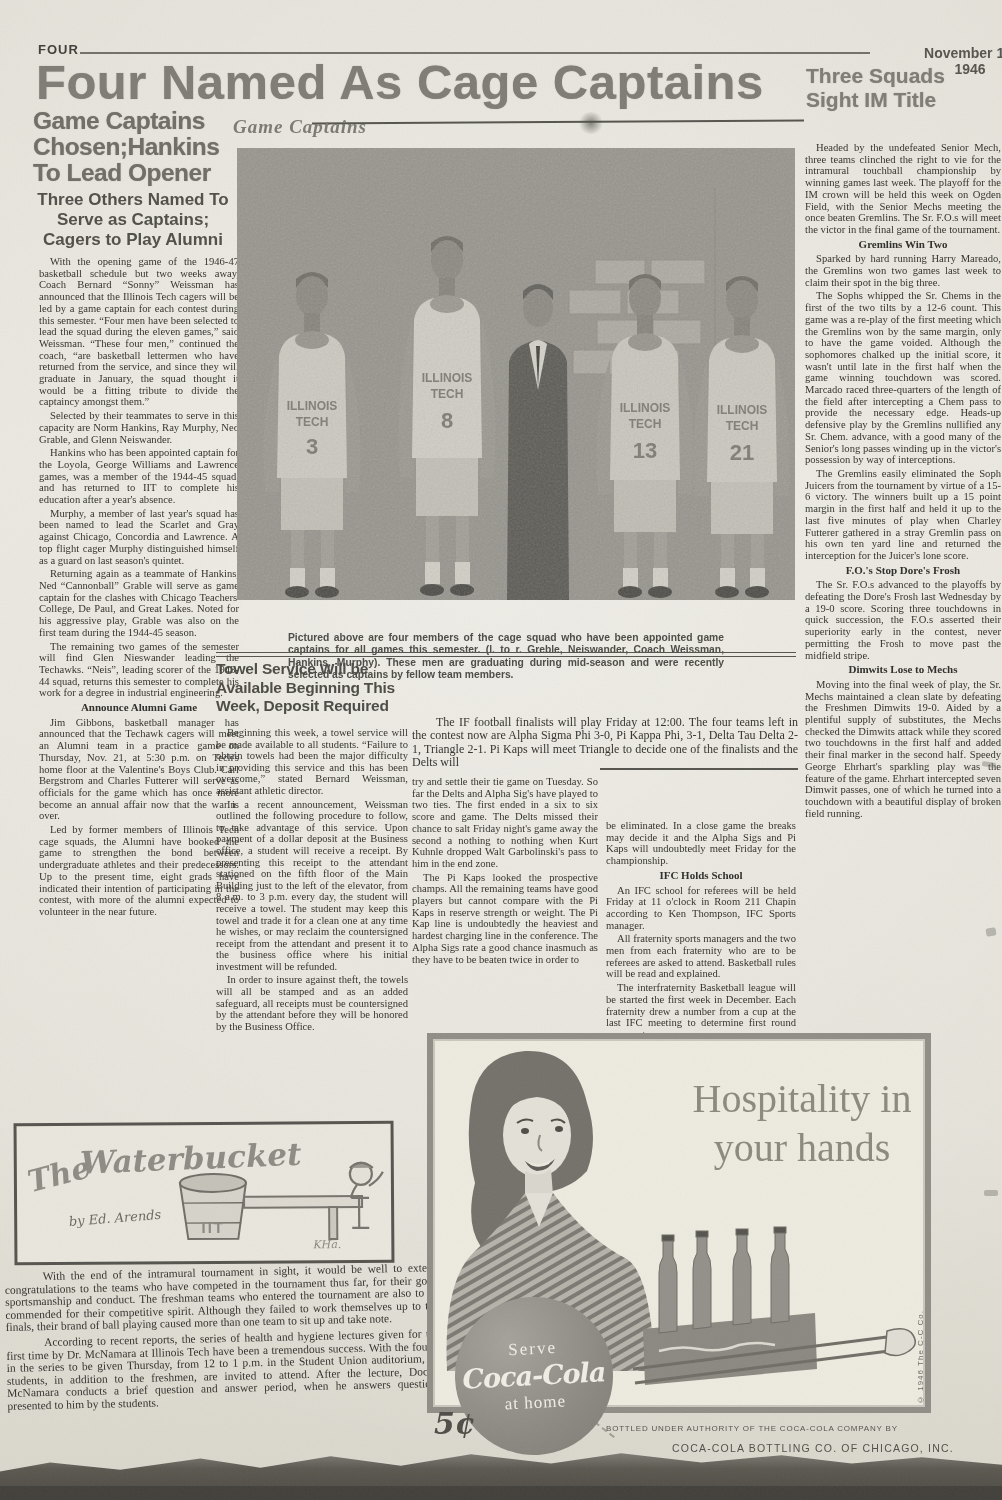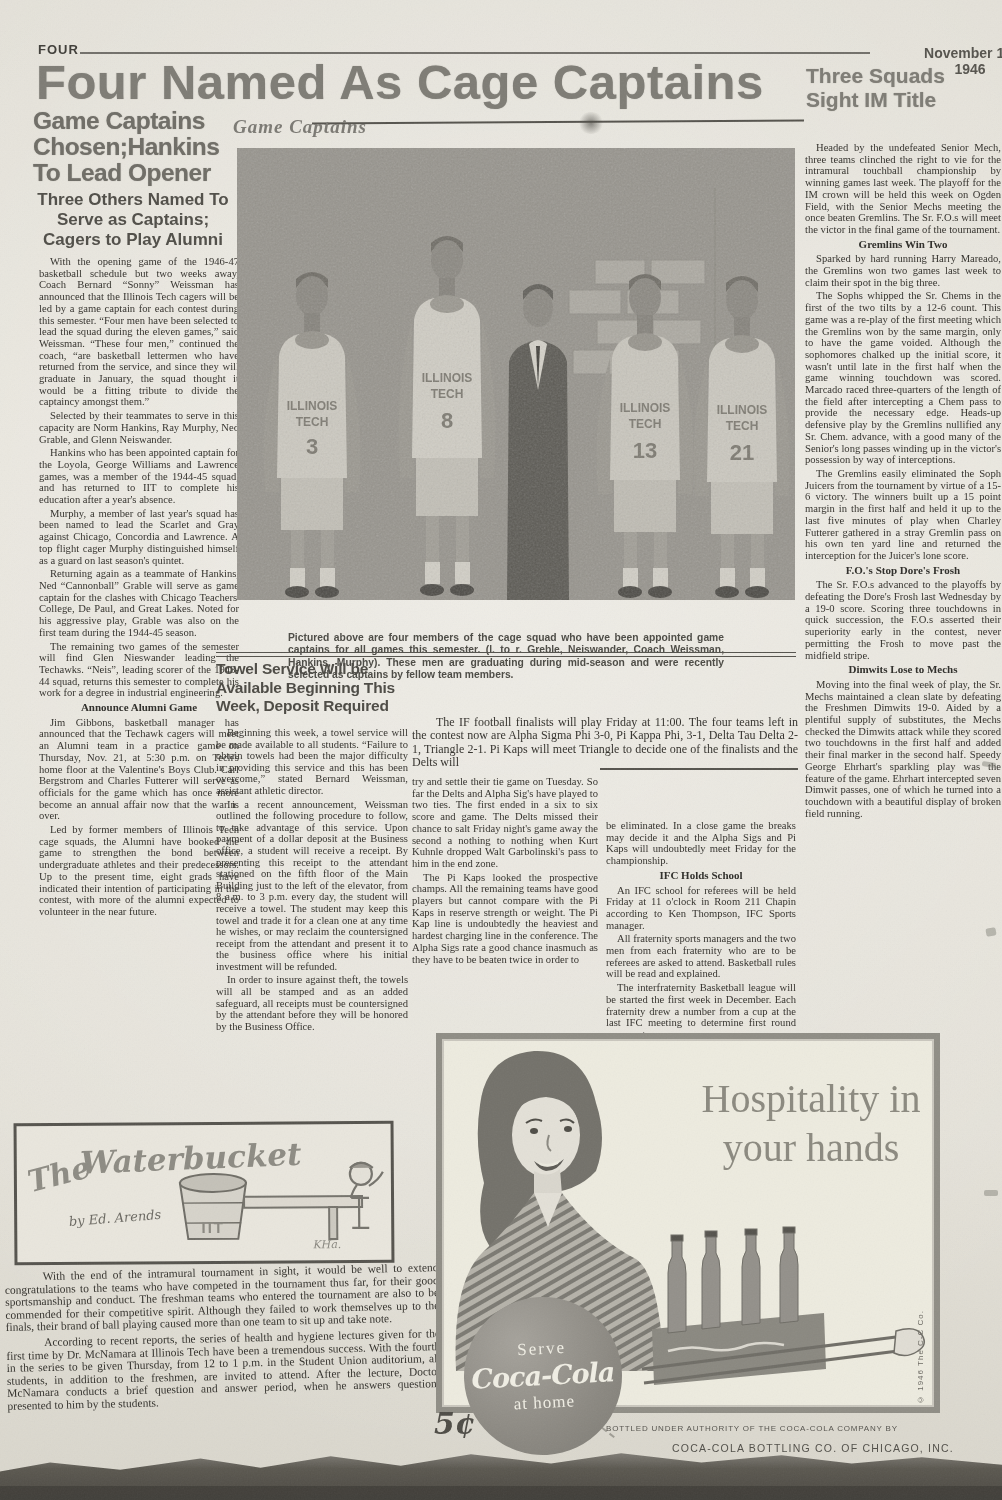--- a/index.html
+++ b/index.html
@@ -194,21 +194,21 @@
 
   <div class="abs" style="left:216px;top:652px;width:580px;height:3px;border-top:1px solid #55534d;border-bottom:1px solid #55534d;"></div>
 
   <div class="abs dark-head" style="left:216px;top:660px;width:194px;font-size:15.5px;line-height:1.2;letter-spacing:-.2px;color:#4c4a44;">Towel Service Will be Available Beginning This Week, Deposit Required</div>
   <div class="abs nbody" style="left:216px;top:727px;width:192px;line-height:11.6px;">
     <p>Beginning this week, a towel service will be made available to all students. “Failure to obtain towels had been the major difficulty in providing this service and this has been overcome,” stated Bernard Weissman, assistant athletic director.</p>
     <p>In a recent announcement, Weissman outlined the following procedure to follow, to take advantage of this service. Upon payment of a dollar deposit at the Business office, a student will receive a receipt. By presenting this receipt to the attendant stationed on the fifth floor of the Main Building just to the left of the elevator, from 8 a.m. to 3 p.m. every day, the student will receive a towel. The student may keep this towel and trade it for a clean one at any time he wishes, or may reclaim the countersigned receipt from the attendant and present it to the business office where his initial investment will be refunded.</p>
     <p>In order to insure against theft, the towels will all be stamped and as an added safeguard, all receipts must be countersigned by the attendant before they will be honored by the Business Office.</p>
   </div>
 
-  <div class="abs lead" style="left:412px;top:716px;width:386px;text-indent:24px;">The IF football finalists will play Friday at 11:00. The four teams left in the contest now are Alpha Sigma Phi 3-0, Pi Kappa Phi, 3-1, Delta Tau Delta 2-1, Triangle 2-1. Pi Kaps will meet Triangle to decide one of the finalists and the Delts will</div>
+  <div class="abs lead" style="left:412px;top:716px;width:386px;text-indent:24px;">The IF football finalists will play Friday at 12:00. The four teams left in the contest now are Alpha Sigma Phi 3-0, Pi Kappa Phi, 3-1, Delta Tau Delta 2-1, Triangle 2-1. Pi Kaps will meet Triangle to decide one of the finalists and the Delts will</div>
   <div class="abs rule" style="left:600px;top:768px;width:198px;height:2px;"></div>
 
   <div class="abs nbody" style="left:412px;top:776px;width:186px;">
     <p class="noind">try and settle their tie game on Tuesday. So far the Delts and Alpha Sig's have played to two ties. The first ended in a six to six score and game. The Delts missed their chance to salt Friday night's game away the second a nothing to nothing when Kurt Kuhnle dropped Walt Garbolinski's pass to him in the end zone.</p>
     <p>The Pi Kaps looked the prospective champs. All the remaining teams have good players but cannot compare with the Pi Kaps in reserve strength or weight. The Pi Kap line is undoubtedly the heaviest and hardest charging line in the conference. The Alpha Sigs rate a good chance inasmuch as they have to be beaten twice in order to</p>
   </div>
   <div class="abs nbody" style="left:606px;top:820px;width:190px;">
     <p class="noind">be eliminated. In a close game the breaks may decide it and the Alpha Sigs and Pi Kaps will undoubtedly meet Friday for the championship.</p>
     <div class="subhead">IFC Holds School</div>
     <p>An IFC school for referees will be held Friday at 11 o'clock in Room 211 Chapin according to Ken Thompson, IFC Sports manager.</p>
@@ -241,21 +241,21 @@
     </svg>
   </div>
 
   <div class="abs bottomtext" style="left:6px;top:1266px;width:434px;transform:rotate(-1.3deg);">
     <p>With the end of the intramural tournament in sight, it would be well to extend congratulations to the teams who have competed in the tournament thus far, for their good sportsmanship and conduct. The freshman teams who entered the tournament are also to be commended for their competitive spirit. Although they failed to work themselves up to the finals, their brand of ball playing caused more than one team to sit up and take note.</p>
     <p>According to recent reports, the series of health and hygiene lectures given for the first time by Dr. McNamara at Illinois Tech have been a tremendous success. With the fourth in the series to be given Thursday, from 12 to 1 p.m. in the Student Union auditorium, all students, in addition to the freshmen, are invited to attend. After the lecture, Doctor McNamara conducts a brief question and answer period, when he answers questions presented to him by the students.</p>
   </div>
 
   <div class="abs" style="left:532px;top:1408px;width:92px;border-top:2px dashed #6f6d66;opacity:.55;transform:rotate(38deg);"></div>
 
-  <div class="abs ad-box" style="left:436px;top:1033px;width:492px;height:368px;">
+  <div class="abs ad-box" style="left:427px;top:1033px;width:492px;height:368px;">
     <svg class="abs" style="left:2px;top:2px;" width="222" height="330" viewBox="0 0 222 330">
       <defs>
         <pattern id="st" width="9" height="9" patternTransform="rotate(60)" patternUnits="userSpaceOnUse">
           <rect width="9" height="9" fill="#b5b2a9"></rect>
             <rect width="4" height="9" fill="#7b7972"></rect>
         </pattern>
       </defs>
       <path d="M152,62 Q140,8 90,10 Q42,14 36,64 Q30,102 40,142 Q30,182 46,206 Q32,216 36,234 Q62,242 74,224 Q90,234 102,224 Q98,202 90,190 Q100,172 98,152 Q132,152 152,130 Q164,98 152,62 Z" fill="#73716a"></path>
       <ellipse cx="102" cy="94" rx="34" ry="42" fill="#e3e0d7"></ellipse>
       <path d="M68,78 Q72,36 106,42 Q142,46 136,86 Q130,58 102,56 Q76,58 68,78 Z" fill="#73716a"></path>

